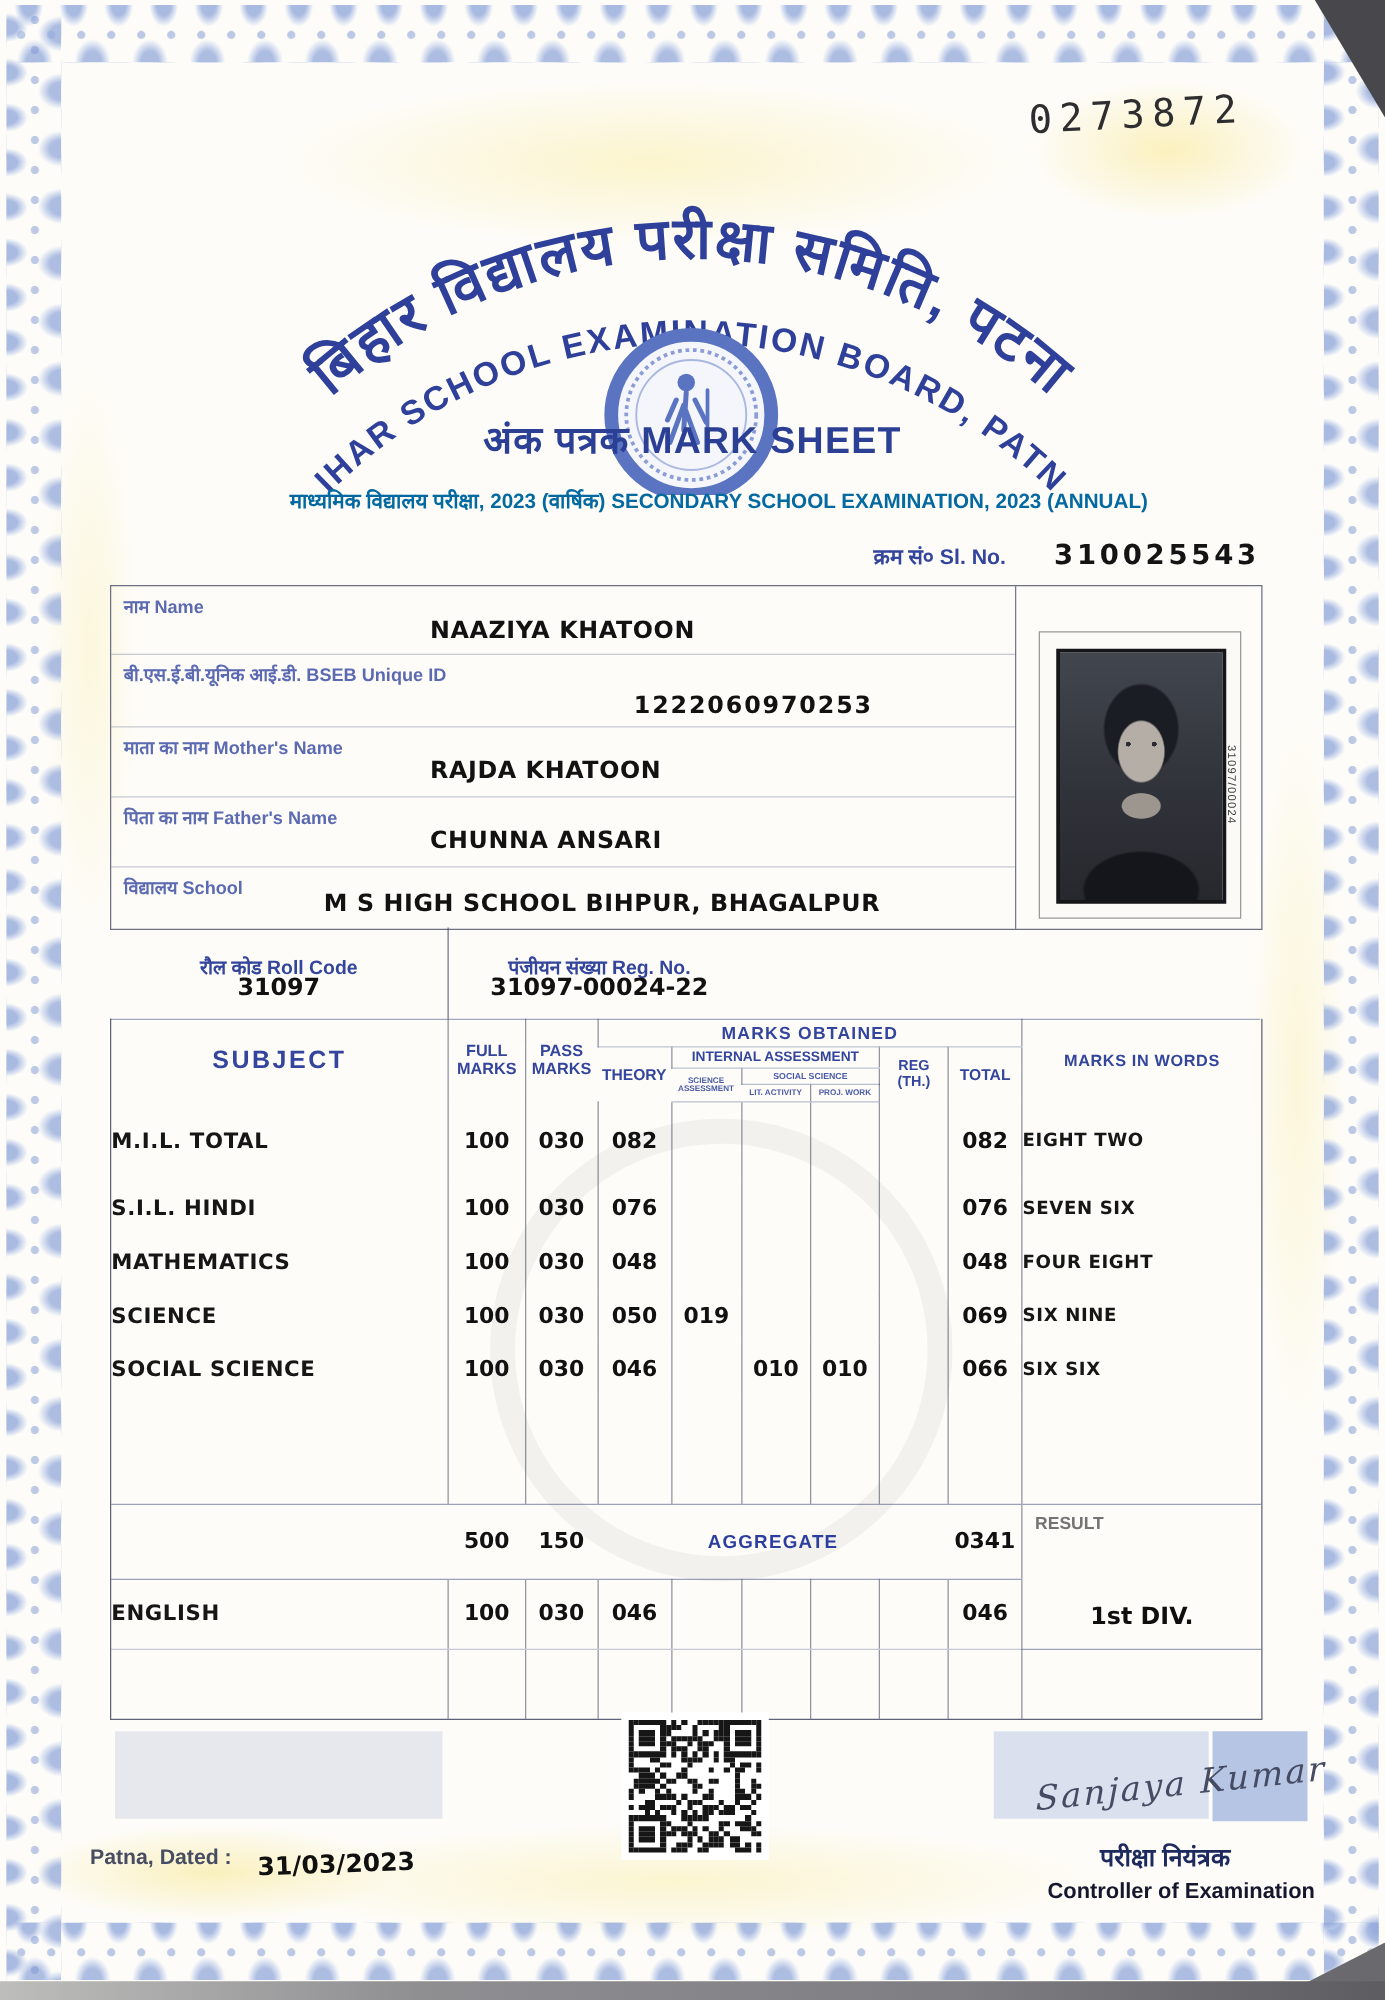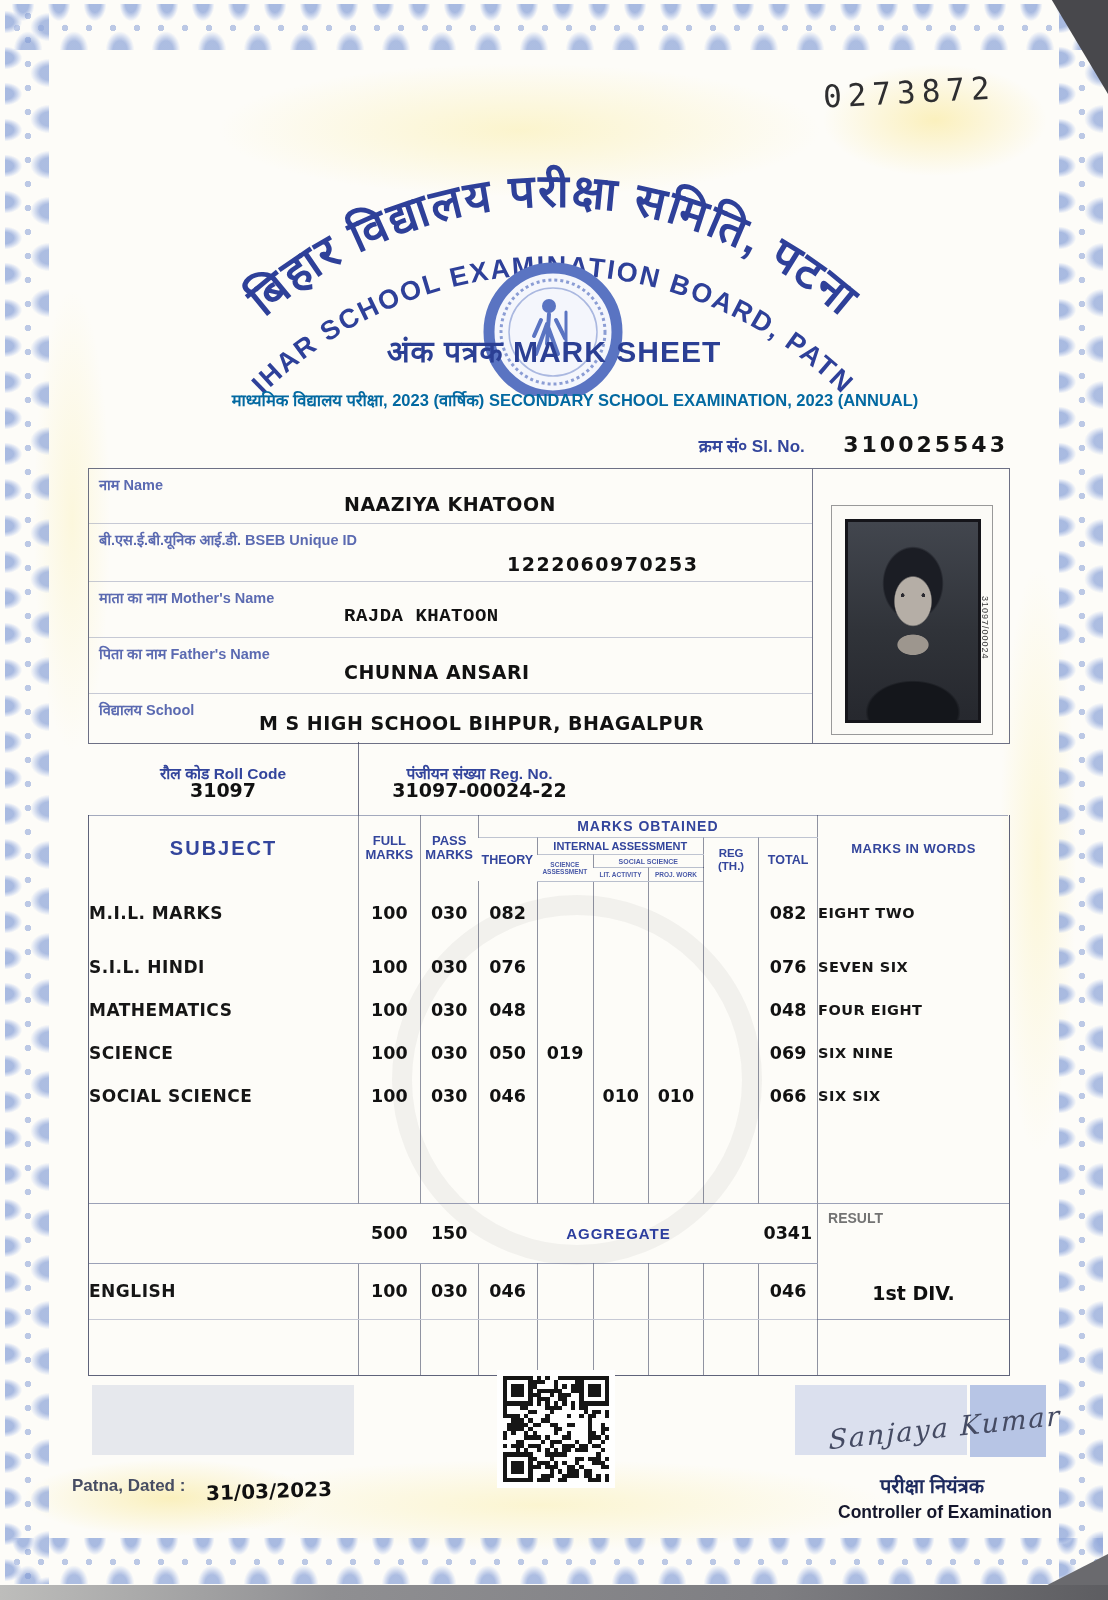--- a/index.html
+++ b/index.html
@@ -175,21 +175,21 @@
       <div class="f-row" style="height:54px;">
         <span class="f-lbl">नाम Name</span>
         <span class="f-val" style="left:255px;top:24px;">NAAZIYA KHATOON</span>
       </div>
       <div class="f-row" style="height:57px;">
         <span class="f-lbl">बी.एस.ई.बी.यूनिक आई.डी. BSEB Unique ID</span>
         <span class="f-val" style="left:418px;top:29px;letter-spacing:1.5px;">1222060970253</span>
       </div>
       <div class="f-row" style="height:55px;">
         <span class="f-lbl">माता का नाम Mother's Name</span>
-        <span class="f-val" style="left:255px;top:23px;font-family:Liberation Mono, monospace;">RAJDA KHATOON</span>
+        <span class="f-val" style="left:255px;top:23px;">RAJDA KHATOON</span>
       </div>
       <div class="f-row" style="height:55px;">
         <span class="f-lbl">पिता का नाम Father's Name</span>
         <span class="f-val" style="left:255px;top:23px;">CHUNNA ANSARI</span>
       </div>
       <div class="f-row" style="height:51px;">
         <span class="f-lbl">विद्यालय School</span>
         <span class="f-val" style="left:170px;top:18px;">M S HIGH SCHOOL BIHPUR, BHAGALPUR</span>
       </div>
     </div>
@@ -245,21 +245,21 @@
       <tr class="hdr-end">
         <th rowspan="2" class="h-tiny">SCIENCE ASSESSMENT</th>
         <th colspan="2" class="h-grp">SOCIAL SCIENCE</th>
       </tr>
       <tr class="hdr-end">
         <th class="h-tiny">LIT. ACTIVITY</th>
         <th class="h-tiny">PROJ. WORK</th>
       </tr>
 
       <tr class="body-row" style="height:64px;">
-        <td class="sub">M.I.L. MARKS</td>
+        <td class="sub">M.I.L. TOTAL</td>
         <td class="num">100</td>
         <td class="num">030</td>
         <td class="num">082</td>
         <td class="num"></td>
         <td class="num"></td>
         <td class="num"></td>
         <td class="num"></td>
         <td class="num">082</td>
         <td class="words">EIGHT TWO</td>
       </tr>

